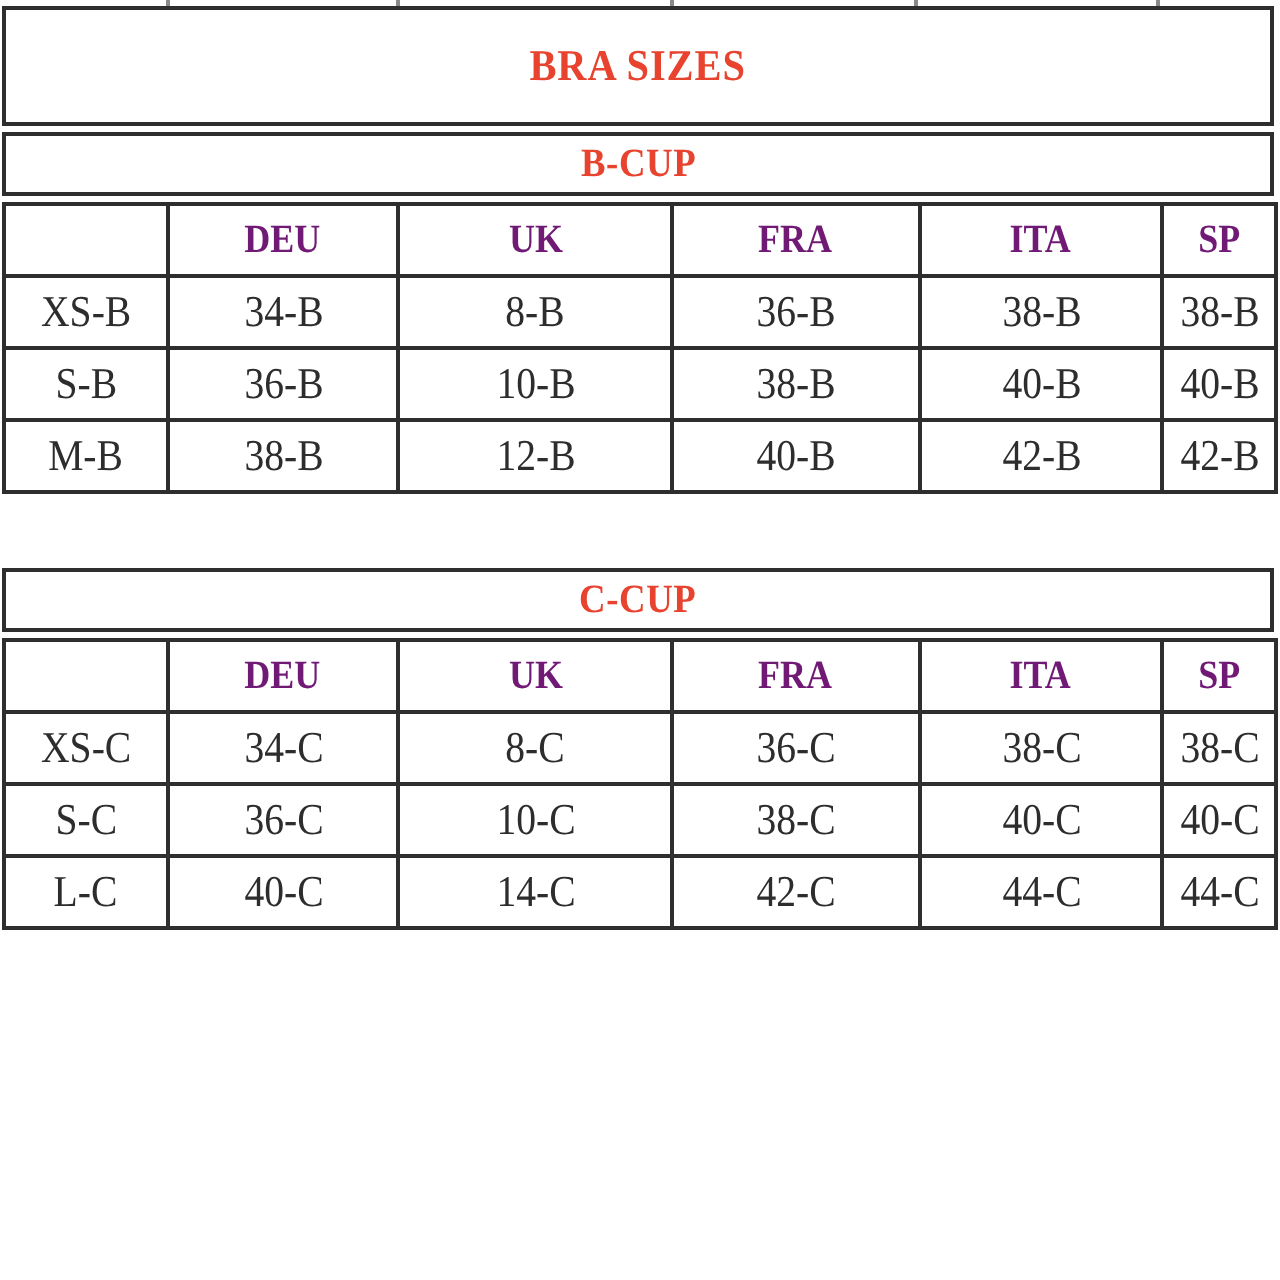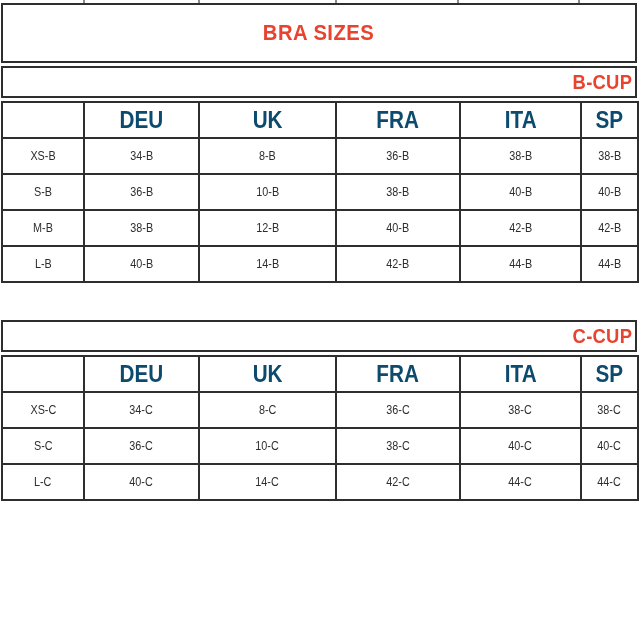--- a/index.html
+++ b/index.html
@@ -1,51 +1,51 @@
 <!DOCTYPE html>
 <html><head>
 <meta charset="utf-8">
 <style>
   html,body { margin:0; padding:0; background:#ffffff; }
   body {
     width:640px; height:640px; overflow:hidden;
     font-family:"Liberation Sans", sans-serif;
     color:#2b2b2b;
   }
-  .wrap { position:relative; width:636px; margin:0 1px; }
+  .wrap { position:relative; width:636px; margin:0 1px;font-family:Liberation Serif, serif; }
 
   
   .top-remnant { position:relative; height:3px; width:100%; }
   .top-remnant .tick { position:absolute; top:0; width:2px; height:3px; background:#8a8a8a; }
 
   .box {
     border:2px solid #2e2e2e; background:#fff;
     display:flex; align-items:center; justify-content:center;
   }
   .title-box { height:56px; margin-top:0; }
   .title-box .t {
     font-weight:bold; font-size:22px; letter-spacing:0.5px;
     display:inline-block; transform:scaleX(0.92);
   }
-  .cup-box { height:28px; margin-top:3px;justify-content:flex-end; }
+  .cup-box { height:28px; margin-top:3px; }
   .cup-box .t {
     font-weight:bold; font-size:20px; letter-spacing:0.3px;
     display:inline-block; transform:scaleX(0.92);
   }
 
   table.sizes {
     border-collapse:collapse; table-layout:fixed;
     width:100%; margin-top:3px; background:#fff;
   }
   table.sizes th, table.sizes td {
     border:2px solid #2e2e2e; text-align:center; vertical-align:middle;
     height:34px; padding:0; overflow:hidden;
   }
-  table.sizes th { font-size:23px; font-weight:bold; color:#0c4a6e; }
-  table.sizes td { font-size:12px; font-weight:normal; color:#2d2d2d; }
+  table.sizes th { font-size:20px; font-weight:bold; color:#701a75; }
+  table.sizes td { font-size:22px; font-weight:normal; color:#2d2d2d; }
   .c { display:inline-block; transform:scaleX(0.9); white-space:nowrap; }
 
   .section-gap { height:34px; }
 </style>
 </head>
 <body>
 
 <div class="wrap">
 
   <div class="top-remnant">
@@ -101,28 +101,20 @@
         <td><span class="c">40-B</span></td>
       </tr>
       <tr>
         <td><span class="c">M-B</span></td>
         <td><span class="c">38-B</span></td>
         <td><span class="c">12-B</span></td>
         <td><span class="c">40-B</span></td>
         <td><span class="c">42-B</span></td>
         <td><span class="c">42-B</span></td>
       </tr>
-      <tr>
-        <td><span class="c">L-B</span></td>
-        <td><span class="c">40-B</span></td>
-        <td><span class="c">14-B</span></td>
-        <td><span class="c">42-B</span></td>
-        <td><span class="c">44-B</span></td>
-        <td><span class="c">44-B</span></td>
-      </tr>
     </tbody>
   </table>
 
   <div class="section-gap"></div>
 
   <div class="box cup-box">
     <span class="t" style="color: rgb(232, 67, 47);">C-CUP</span>
   </div>
 
   <table class="sizes">

